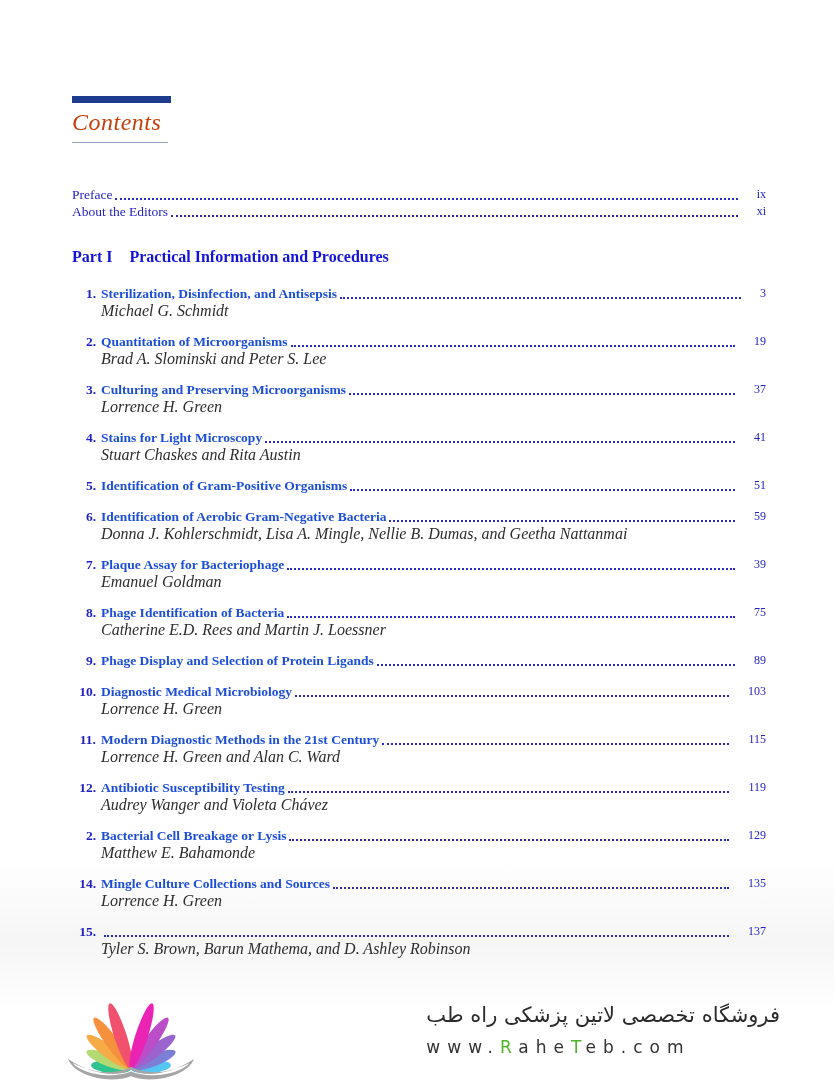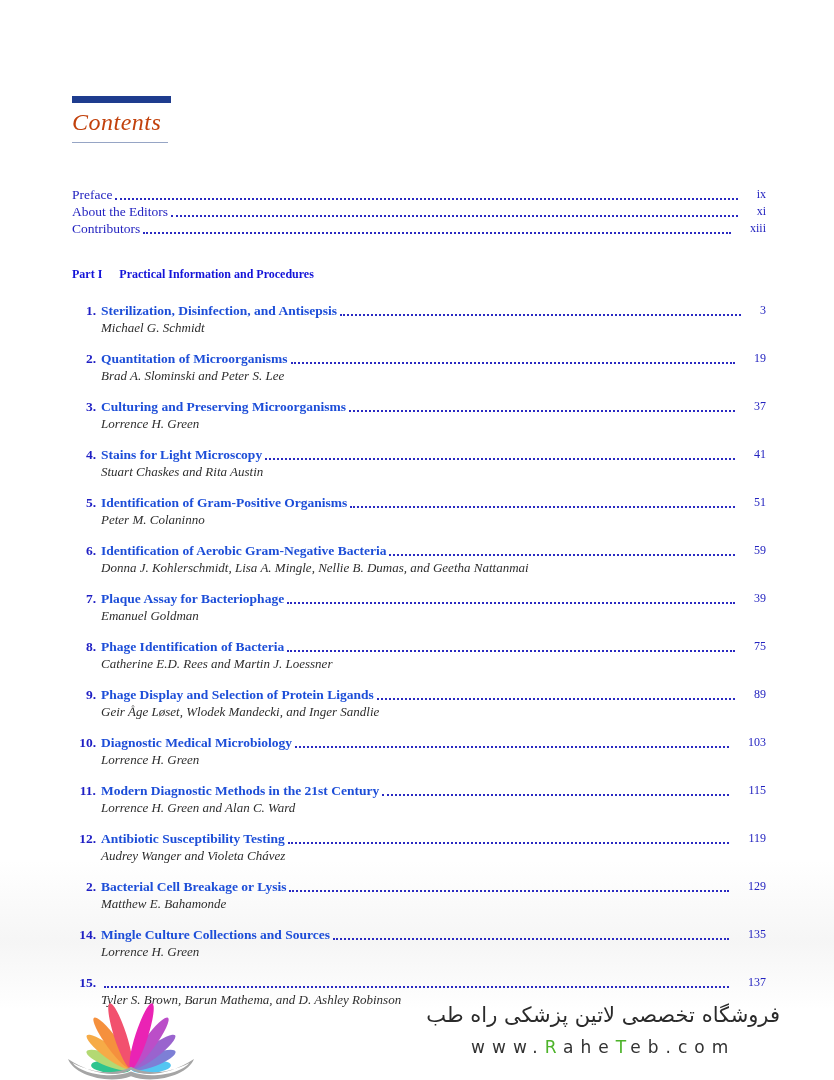--- a/index.html
+++ b/index.html
@@ -26,38 +26,38 @@
   .title-rule{width:96px;height:1px;background:#96a5c5;margin-top:5px;}
 
   .front-matter{margin-top:43px;}
   .row{display:flex;}
   .fm-row{font-size:13.5px;line-height:17px;color:#2323c0;}
   .leader{flex:1 1 auto;border-bottom:2px dotted #2a2ac2;margin:0 3px 3.5px 3px;min-width:12px;}
   .pg{white-space:nowrap;color:#2323c0;font-size:12px;margin-left:16px;}
 
   .part-heading{
     margin-top:27px;
-    font-weight:bold;font-size:12px;line-height:20px;color:#1313d8;
+    font-weight:bold;font-size:16px;line-height:20px;color:#1313d8;
   }
   .part-heading .part-label{margin-right:17px;}
 
   .chapters{margin-top:18px;}
   .chapter{margin-bottom:14px;}
   .chapter .row{font-size:13.5px;line-height:17px;}
   .num{flex:0 0 24px;width:24px;text-align:right;margin-right:5px;font-weight:bold;color:#1f1fc4;}
   .ctitle{font-weight:bold;color:#1d4ed8;white-space:nowrap;}
   .authors{
     padding-left:29px;margin-top:1px;
-    font-style:italic;font-size:13px;line-height:16px;color:#2d2d2d;
+    font-style:italic;font-size:16px;line-height:16px;color:#2d2d2d;
   }
 
   .footer{position:absolute;left:0;top:998px;width:834px;height:82px;}
   .logo{position:absolute;left:64px;top:2px;}
   .footer-text{
-    position:absolute;right:54px;top:4px;text-align:center;
+    position:absolute;right:54px;top:4px;text-align:left;
     font-family:"DejaVu Sans","Liberation Sans",sans-serif;
   }
   .store-line{
     direction:rtl;font-size:21px;line-height:26px;color:#2b2b2b;font-weight:500;
   }
   .site-line{
     margin-top:5px;font-size:17px;line-height:28px;color:#323232;
     letter-spacing:7px;font-weight:500;white-space:nowrap;
   }
   .site-line .green{color:#4db32a;}
@@ -77,25 +77,20 @@
     <div class="row fm-row">
       <span>Preface</span>
       <span class="leader"></span>
       <span class="pg">ix</span>
     </div>
     <div class="row fm-row">
       <span>About the Editors</span>
       <span class="leader"></span>
       <span class="pg">xi</span>
     </div>
-    <div class="row fm-row">
-      <span>Contributors</span>
-      <span class="leader"></span>
-      <span class="pg">xiii</span>
-    </div>
   </div>
 
   <div class="part-heading">
     <span class="part-label">Part I</span><span>Practical Information and Procedures</span>
   </div>
 
   <div class="chapters">
 
     <div class="chapter">
       <div class="row">
@@ -137,21 +132,20 @@
       <div class="authors">Stuart Chaskes and Rita Austin</div>
     </div>
 
     <div class="chapter">
       <div class="row">
         <span class="num">5.</span>
         <span class="ctitle">Identification of Gram-Positive Organisms</span>
         <span class="leader"></span>
         <span class="pg">51</span>
       </div>
-      <div class="authors">Peter M. Colaninno</div>
     </div>
 
     <div class="chapter">
       <div class="row">
         <span class="num">6.</span>
         <span class="ctitle">Identification of Aerobic Gram-Negative Bacteria</span>
         <span class="leader"></span>
         <span class="pg">59</span>
       </div>
       <div class="authors">Donna J. Kohlerschmidt, Lisa A. Mingle, Nellie B. Dumas, and Geetha Nattanmai</div>
@@ -177,21 +171,20 @@
       <div class="authors">Catherine E.D. Rees and Martin J. Loessner</div>
     </div>
 
     <div class="chapter">
       <div class="row">
         <span class="num">9.</span>
         <span class="ctitle">Phage Display and Selection of Protein Ligands</span>
         <span class="leader"></span>
         <span class="pg">89</span>
       </div>
-      <div class="authors">Geir Åge Løset, Wlodek Mandecki, and Inger Sandlie</div>
     </div>
 
     <div class="chapter">
       <div class="row">
         <span class="num">10.</span>
         <span class="ctitle">Diagnostic Medical Microbiology</span>
         <span class="leader"></span>
         <span class="pg">103</span>
       </div>
       <div class="authors">Lorrence H. Green</div>

